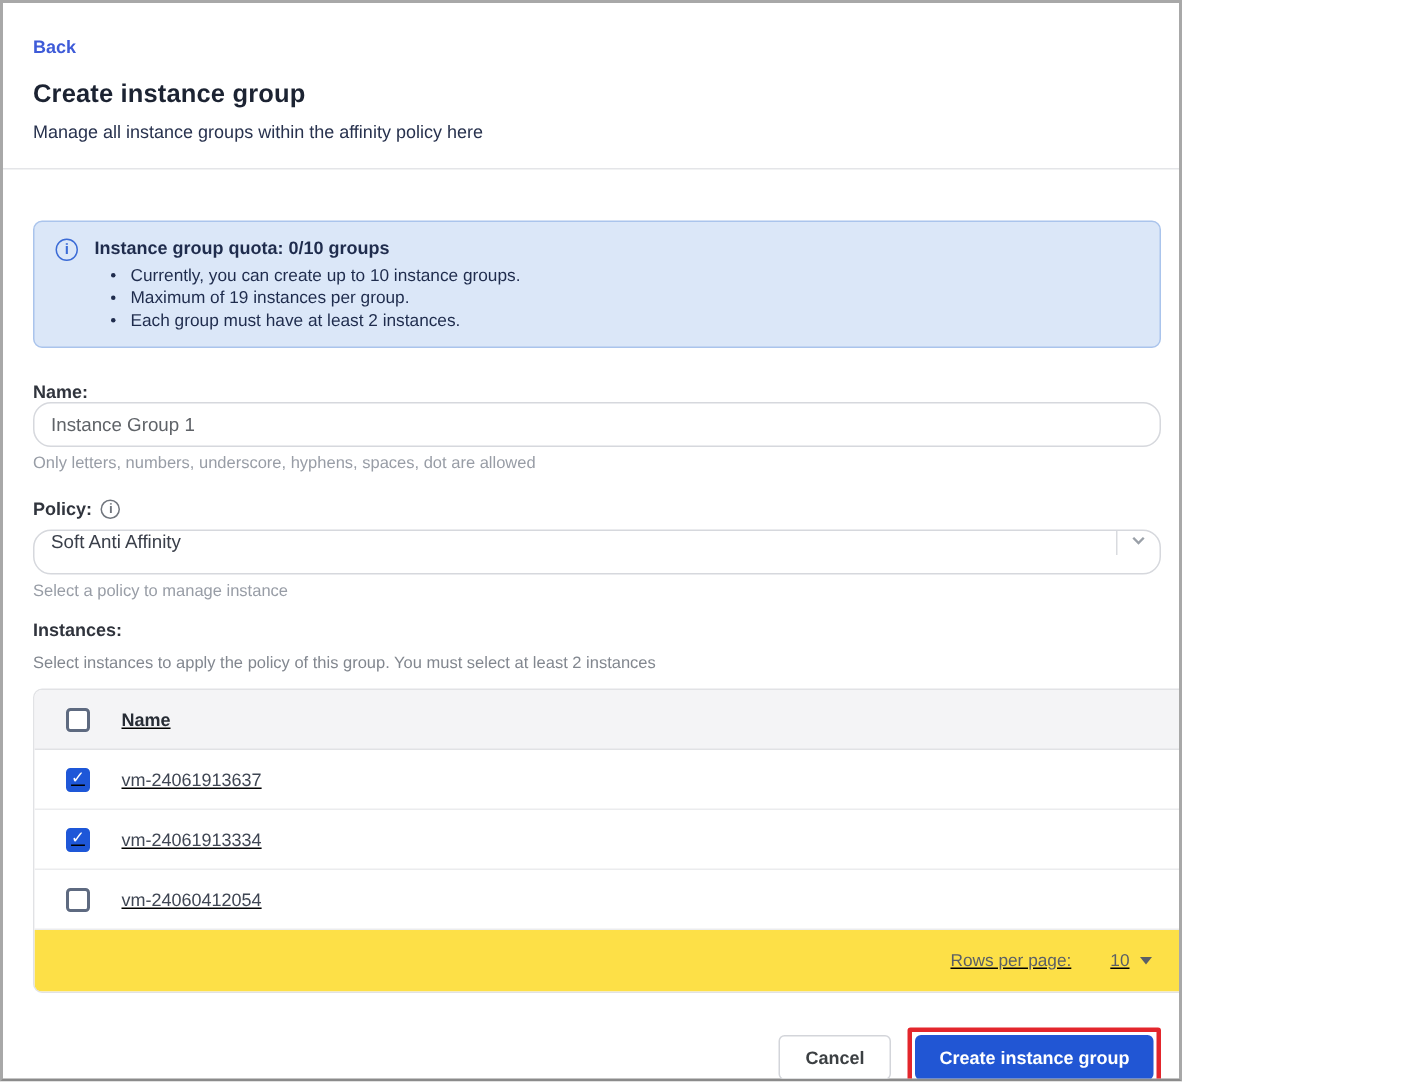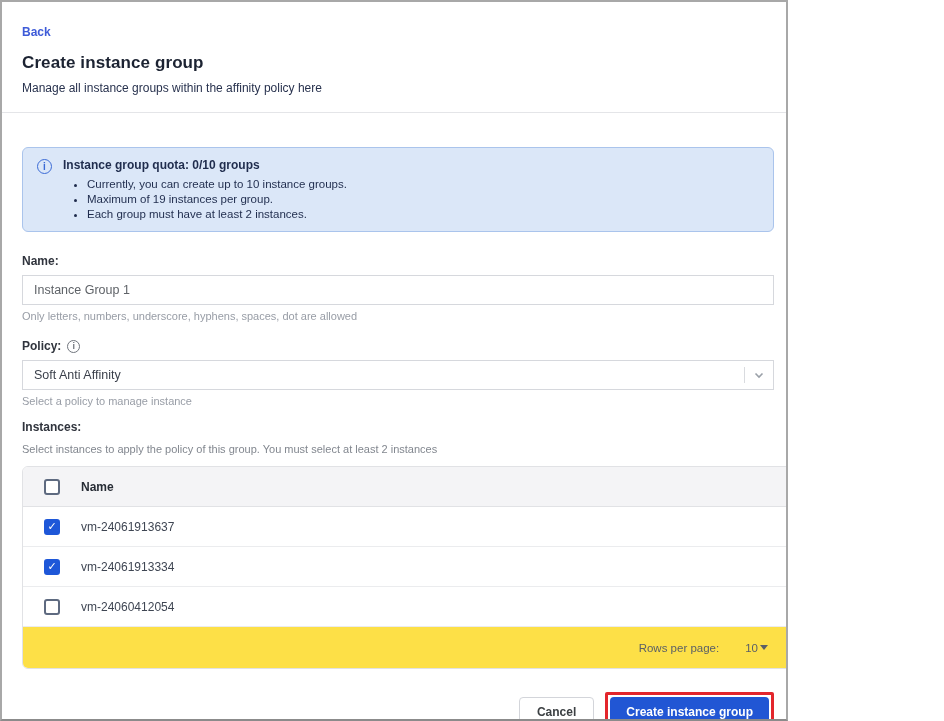--- a/index.html
+++ b/index.html
@@ -40,55 +40,56 @@
   }
   .alert-title { font-size: 12px; font-weight: 700; }
   .alert ul { margin: 6px 0 0 0; padding-left: 24px; }
   .alert li { font-size: 11.5px; margin-top: 3px; }
 
   
   .field-label { display: flex; align-items: center; gap: 6px; font-size: 12px; font-weight: 700; color: #30343d; }
   .name-field { margin-top: 22px; }
   .text-input {
     display: block; width: 100%; height: 30px;
-    margin-top: 7px;
-    border: 1px solid #d6d8dd; border-radius: 0;
+    margin-top: 0;
+    border: 1px solid #d6d8dd; border-radius: 12px;
     padding: 0 11px;
     font-family: inherit; font-size: 12.5px; color: #5f6368;
     outline: none; background: #fff;
   }
   .helper-text { font-size: 11px; color: #989da6; margin-top: 5px; }
 
   .policy-field { margin-top: 17px; }
   .info-circle-gray {
     width: 13px; height: 13px;
     border: 1.3px solid #70757d; border-radius: 50%;
     color: #70757d; font-size: 9px; font-weight: 700;
     display: inline-flex; align-items: center; justify-content: center; line-height: 1;
   }
   .select-box {
     margin-top: 7px; height: 30px;
-    border: 1px solid #d6d8dd; border-radius: 0;
-    display: flex; align-items: center;
+    border: 1px solid #d6d8dd; border-radius: 12px;
+    display: flex; align-items: flex-start;
     padding: 0 8px 0 11px;
     cursor: pointer; background: #fff;
   }
   .select-value { flex: 1; font-size: 12.5px; color: #3a3f4a; }
   .select-sep { width: 1px; height: 16px; background: #d9dbdf; margin-right: 8px; }
   .chev-down { width: 12px; height: 12px; stroke: #9aa0a8; fill: none; stroke-width: 1.6; }
 
   .instances-label { margin-top: 13px; }
   .instances-helper { font-size: 11px; color: #82878f; margin-top: 9px; }
 
   
   .instances-table {
     margin-top: 11px;
     border: 1px solid #e1e2e5; border-radius: 6px;
     overflow: hidden;
     width: 910px;
+    text-decoration: underline;
   }
   .t-header {
     height: 40px; background: #f4f4f6;
     display: flex; align-items: center;
     border-bottom: 1px solid #e1e2e5;
   }
   .t-row {
     height: 40px; background: #fff;
     display: flex; align-items: center;
     border-bottom: 1px solid #ebecee;
@@ -106,21 +107,21 @@
   .checkbox .check { display: none; color: #fff; font-size: 11px; font-weight: 700; line-height: 1; }
   .checkbox.checked { background: #1e57d8; border-color: #1e57d8; }
   .checkbox.checked .check { display: block; }
 
   .t-footer {
     height: 41px; background: #fde047;
     display: flex; align-items: center; justify-content: flex-end;
     gap: 26px; padding-right: 18px;
   }
   .pg-text { font-size: 11.5px; color: #5a5f66; }
-  .rpp-select { display: flex; align-items: center; gap: 2px; cursor: pointer; }
+  .rpp-select { display: flex; align-items: center; gap: 7px; cursor: pointer; }
   .caret-down { width: 0; height: 0; border-left: 4px solid transparent; border-right: 4px solid transparent; border-top: 5px solid #5a5f66; }
   .pg-nav { width: 14px; height: 14px; stroke: #babdc2; fill: none; stroke-width: 1.6; cursor: pointer; }
 
   
   .actions { display: flex; justify-content: flex-end; align-items: center; gap: 11px; margin-top: 23px; }
   .cancel-btn {
     height: 30px; padding: 0 17px;
     background: #fff; border: 1px solid #d3d5da; border-radius: 4px;
     font-family: inherit; font-size: 12px; font-weight: 600; color: #3c4043;
     cursor: pointer;

